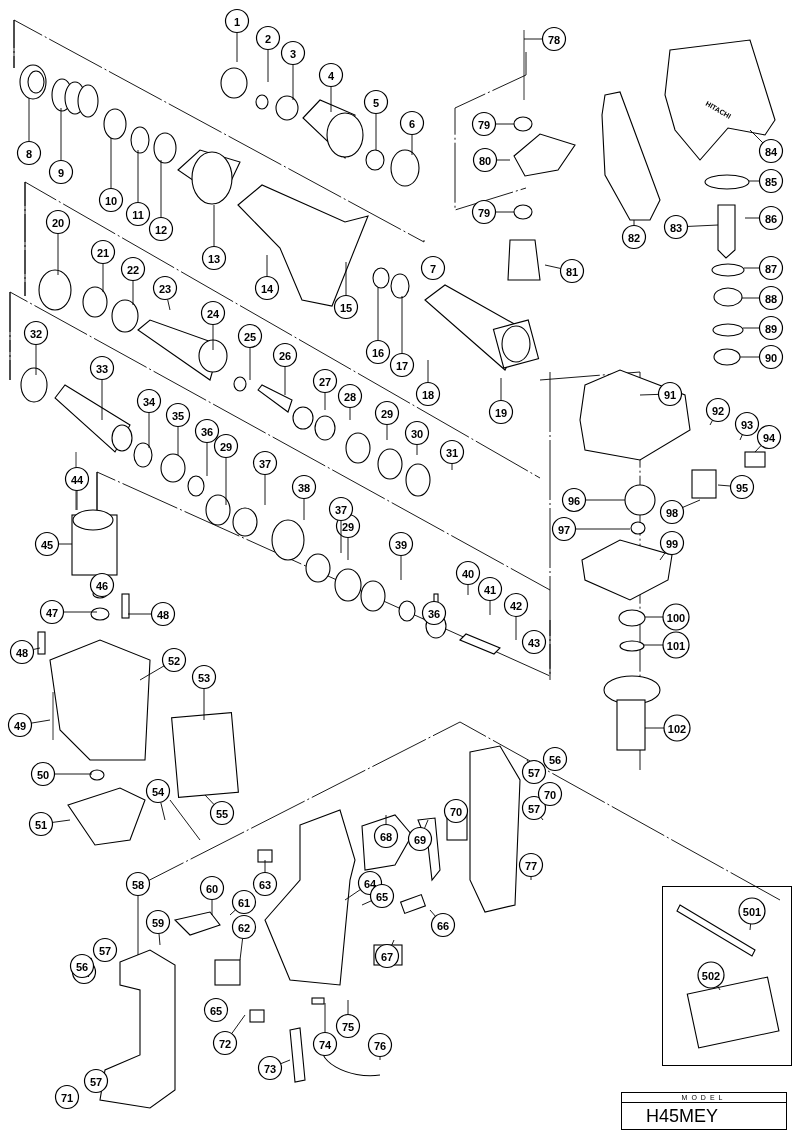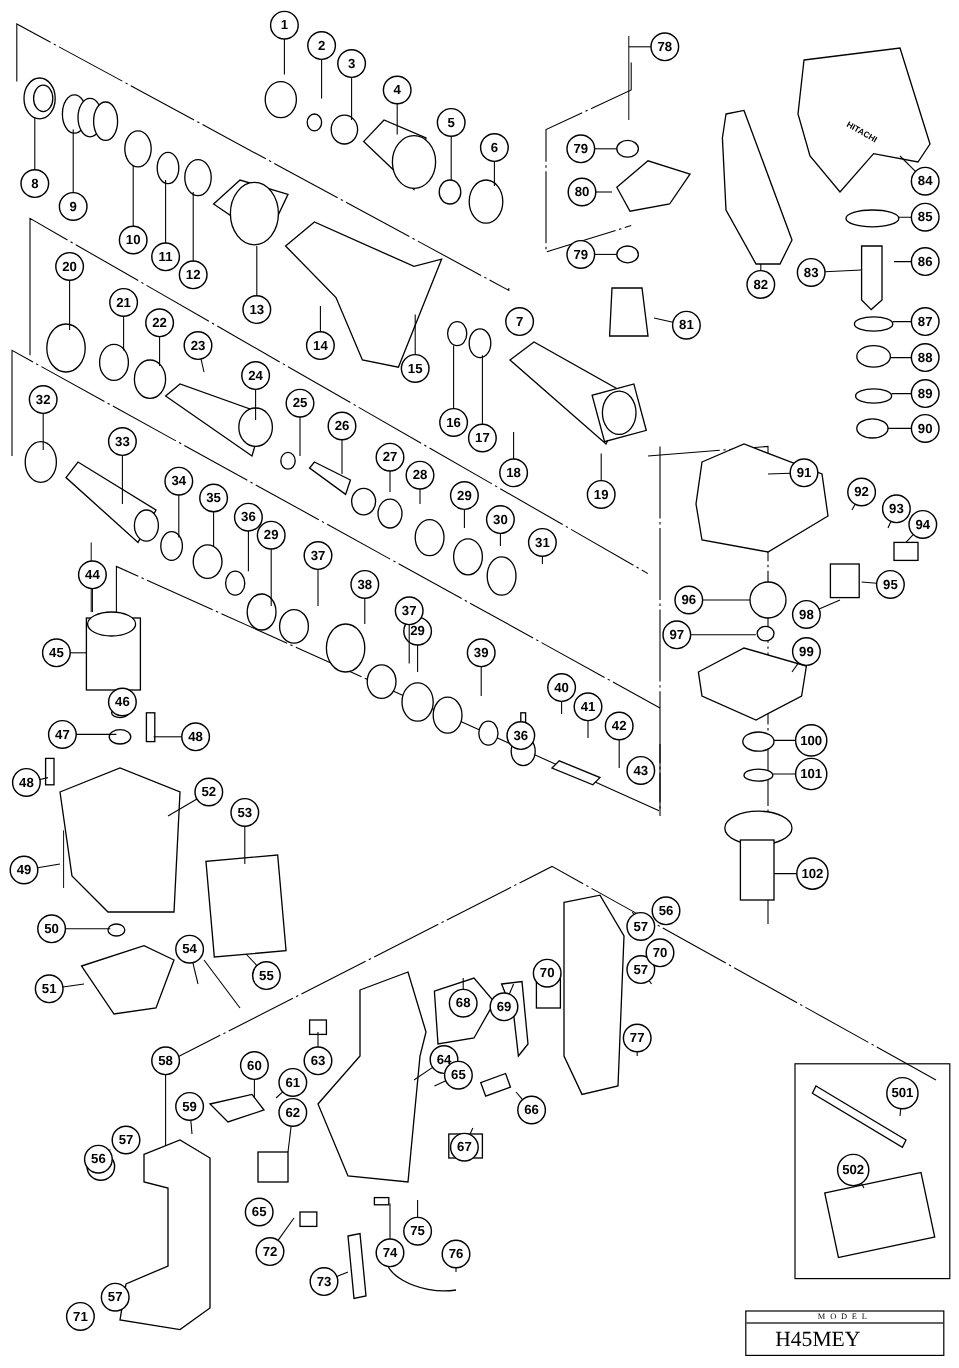--- a/index.html
+++ b/index.html
@@ -4,21 +4,21 @@
 <style>
   html,body{margin:0;padding:0;background:#fff;}
   body{width:799px;height:1140px;position:relative;overflow:hidden;font-family:"Liberation Sans",sans-serif;}
   #diagram{position:absolute;left:0;top:0;width:799px;height:1140px;}
   .callout circle{fill:#fff;stroke:#000;stroke-width:1.2;}
   .callout text{font-family:"Liberation Sans",sans-serif;font-weight:bold;font-size:11px;fill:#000;text-anchor:middle;dominant-baseline:central;}
   .leader{stroke:#000;stroke-width:0.9;fill:none;}
   .group-line{stroke:#000;stroke-width:0.9;fill:none;stroke-dasharray:60 3 2 3;}
   .part{fill:#fff;stroke:#000;stroke-width:1.1;}
   .axis-line{stroke:#000;stroke-width:0.8;}
-  #model-box{position:absolute;left:621px;top:1092px;width:164px;height:36px;border:1px solid #000;font-family:Liberation Serif, serif;}
+  #model-box{position:absolute;left:621px;top:1092px;width:164px;height:36px;border:1px solid #000;}
   #model-caption{height:9px;border-bottom:1px solid #000;font-size:7px;letter-spacing:4px;text-align:center;line-height:9px;}
   #model-name{font-size:18px;line-height:26px;padding-left:24px;}
   #rev{position:absolute;left:12px;top:1146px;font-size:11px;}
   #accessory-box{position:absolute;left:662px;top:886px;width:128px;height:178px;border:1px solid #000;}
 </style>
 </head>
 <body>
 
 <svg id="diagram" viewBox="0 0 799 1140" xmlns="http://www.w3.org/2000/svg">
 

